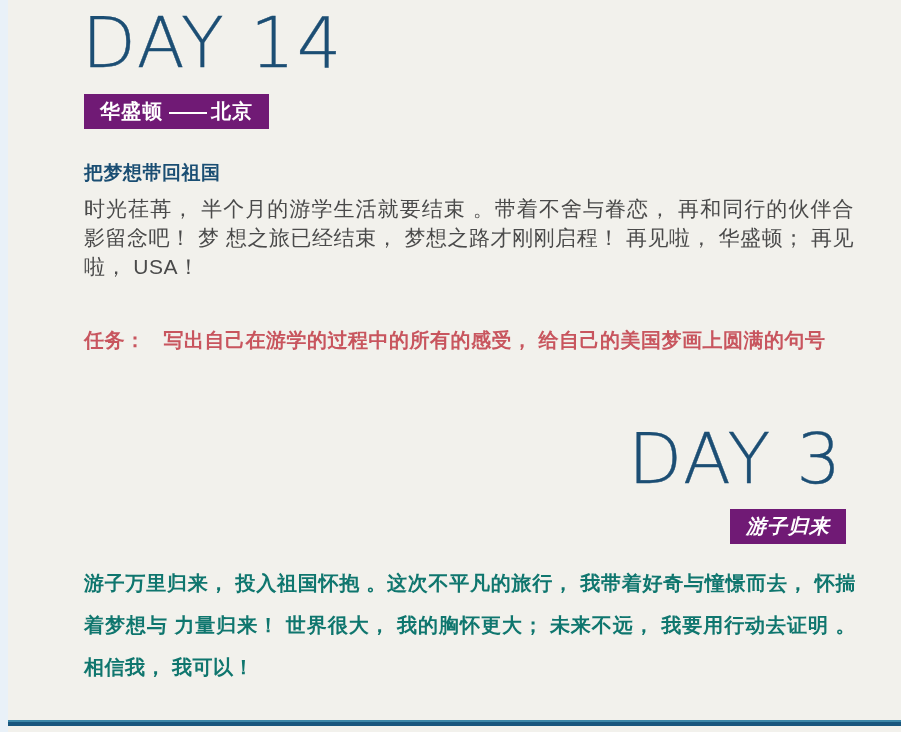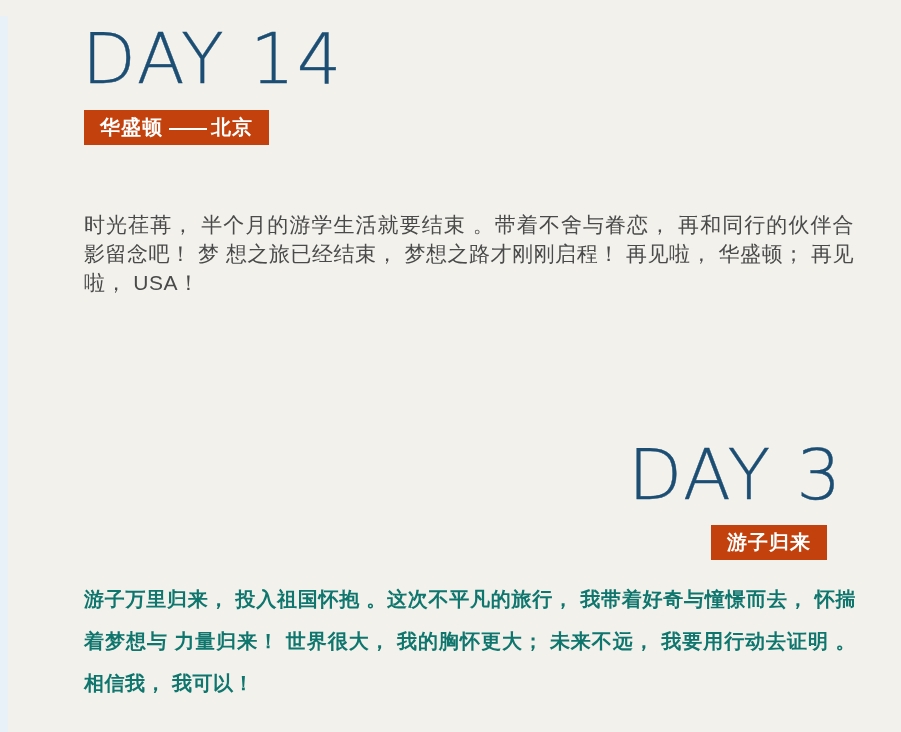--- a/index.html
+++ b/index.html
@@ -42,51 +42,50 @@
     height: 2px;
     background: #3d87a8;
   }
 
   .page {
     position: absolute;
     left: 0;
     top: 0;
     width: 901px;
     height: 548px;
-    margin-top: 16px;
   }
 
   
   .day-heading {
     color: #1c4e74;
     font-size: 70px;
     line-height: 1.0;
     font-weight: 300;
     letter-spacing: 2px;
     font-family: "DejaVu Sans", sans-serif;
     -webkit-text-stroke: 0.4px #1c4e74;
   }
   .day-14-wrap { position: absolute; left: 82px; top: 8px; }
   .day-15-wrap { position: absolute; right: 58px; top: 424px; text-align: right; }
 
   
   .badge {
     display: inline-block;
-    background: #c2410c;
+    background: #701a75;
     color: #ffffff;
     font-weight: bold;
     font-size: 20px;
     letter-spacing: 1px;
     padding: 7px 16px 8px 16px;
     line-height: 1;
     white-space: nowrap;
   }
   .badge .dash { letter-spacing: -2px; margin: 0 6px; }
   .badge-14-wrap { position: absolute; left: 84px; top: 94px; }
-  .badge-15-wrap { position: absolute; right: 74px; top: 509px; }
+  .badge-15-wrap { position: absolute; right: 55px; top: 509px; font-style: italic; }
 
   
   .subhead {
     position: absolute;
     left: 84px;
     top: 160px;
     color: #1a4e73;
     font-weight: bold;
     font-size: 19px;
     letter-spacing: 0.5px;
@@ -137,23 +136,27 @@
   <div class="day-14-wrap">
     <div class="day-heading">DAY 14</div>
   </div>
 
   <div class="badge-14-wrap">
     <span class="badge">
       <span>华盛顿</span><span class="dash">——</span><span>北京</span>
     </span>
   </div>
 
+  <div class="subhead">把梦想带回祖国</div>
 
   <div class="para para-body">时光荏苒， 半个月的游学生活就要结束 。带着不舍与眷恋， 再和同行的伙伴合影留念吧！ 梦 想之旅已经结束， 梦想之路才刚刚启程！ 再见啦， 华盛顿； 再见啦， USA！</div>
 
+  <div class="para para-task">
+    <span>任务：</span><span class="sp"></span><span class="sp"></span><span>写出自己在游学的过程中的所有的感受， 给自己的美国梦画上圆满的句号</span>
+  </div>
 
   <div class="day-15-wrap">
     <div class="day-heading">DAY 3</div>
   </div>
 
   <div class="badge-15-wrap">
     <span class="badge">游子归来</span>
   </div>
 
   <div class="para para-final">游子万里归来， 投入祖国怀抱 。这次不平凡的旅行， 我带着好奇与憧憬而去， 怀揣着梦想与 力量归来！ 世界很大， 我的胸怀更大； 未来不远， 我要用行动去证明 。相信我， 我可以！</div>

